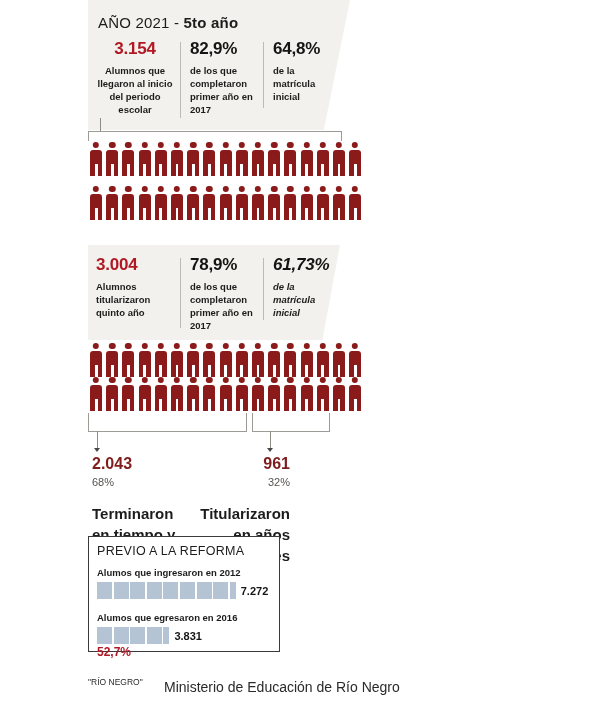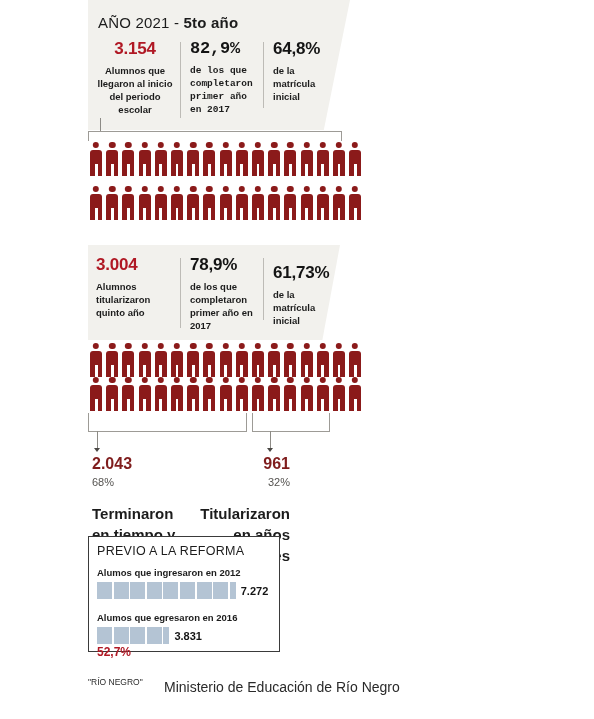--- a/index.html
+++ b/index.html
@@ -119,21 +119,21 @@
   <div id="header">
     <span class="year">AÑO 2021 - </span><span class="grade">5to año</span>
   </div>
 
   <div class="statgroup">
     <div class="stat" style="left:96px;top:40px;width:78px;text-align:center;">
       <div class="big red">3.154</div>
       <div class="desc">Alumnos que llegaron al inicio del periodo escolar</div>
     </div>
     <div class="vdiv" style="left:180px;top:42px;height:76px;"></div>
-    <div class="stat" style="left:190px;top:40px;width:70px;font-family:Liberation Mono, monospace;">
+    <div class="stat" style="left:190px;top:40px;width:70px;">
       <div class="big dark">82,9%</div>
       <div class="desc">de los que completaron primer año en 2017</div>
     </div>
     <div class="vdiv" style="left:263px;top:42px;height:66px;"></div>
     <div class="stat" style="left:273px;top:40px;width:60px;">
       <div class="big dark">64,8%</div>
       <div class="desc">de la matrícula inicial</div>
     </div>
   </div>
 
@@ -353,21 +353,21 @@
     <div class="stat" style="left:96px;top:256px;width:76px;">
       <div class="big red">3.004</div>
       <div class="desc">Alumnos titularizaron quinto año</div>
     </div>
     <div class="vdiv" style="left:180px;top:258px;height:70px;"></div>
     <div class="stat" style="left:190px;top:256px;width:70px;">
       <div class="big dark">78,9%</div>
       <div class="desc">de los que completaron primer año en 2017</div>
     </div>
     <div class="vdiv" style="left:263px;top:258px;height:62px;"></div>
-    <div class="stat" style="left:273px;top:264px;width:62px;">
+    <div class="stat" style="left:273px;top:256px;width:62px;font-style:italic;">
       <div class="big dark">61,73%</div>
       <div class="desc">de la matrícula inicial</div>
     </div>
   </div>
 
   <div class="picto-row" id="picto-mid-1" style="left:88px;top:343px;">
       <div class="fig">
         <div class="head"></div>
         <div class="body"></div>
         <div class="legL"></div>

